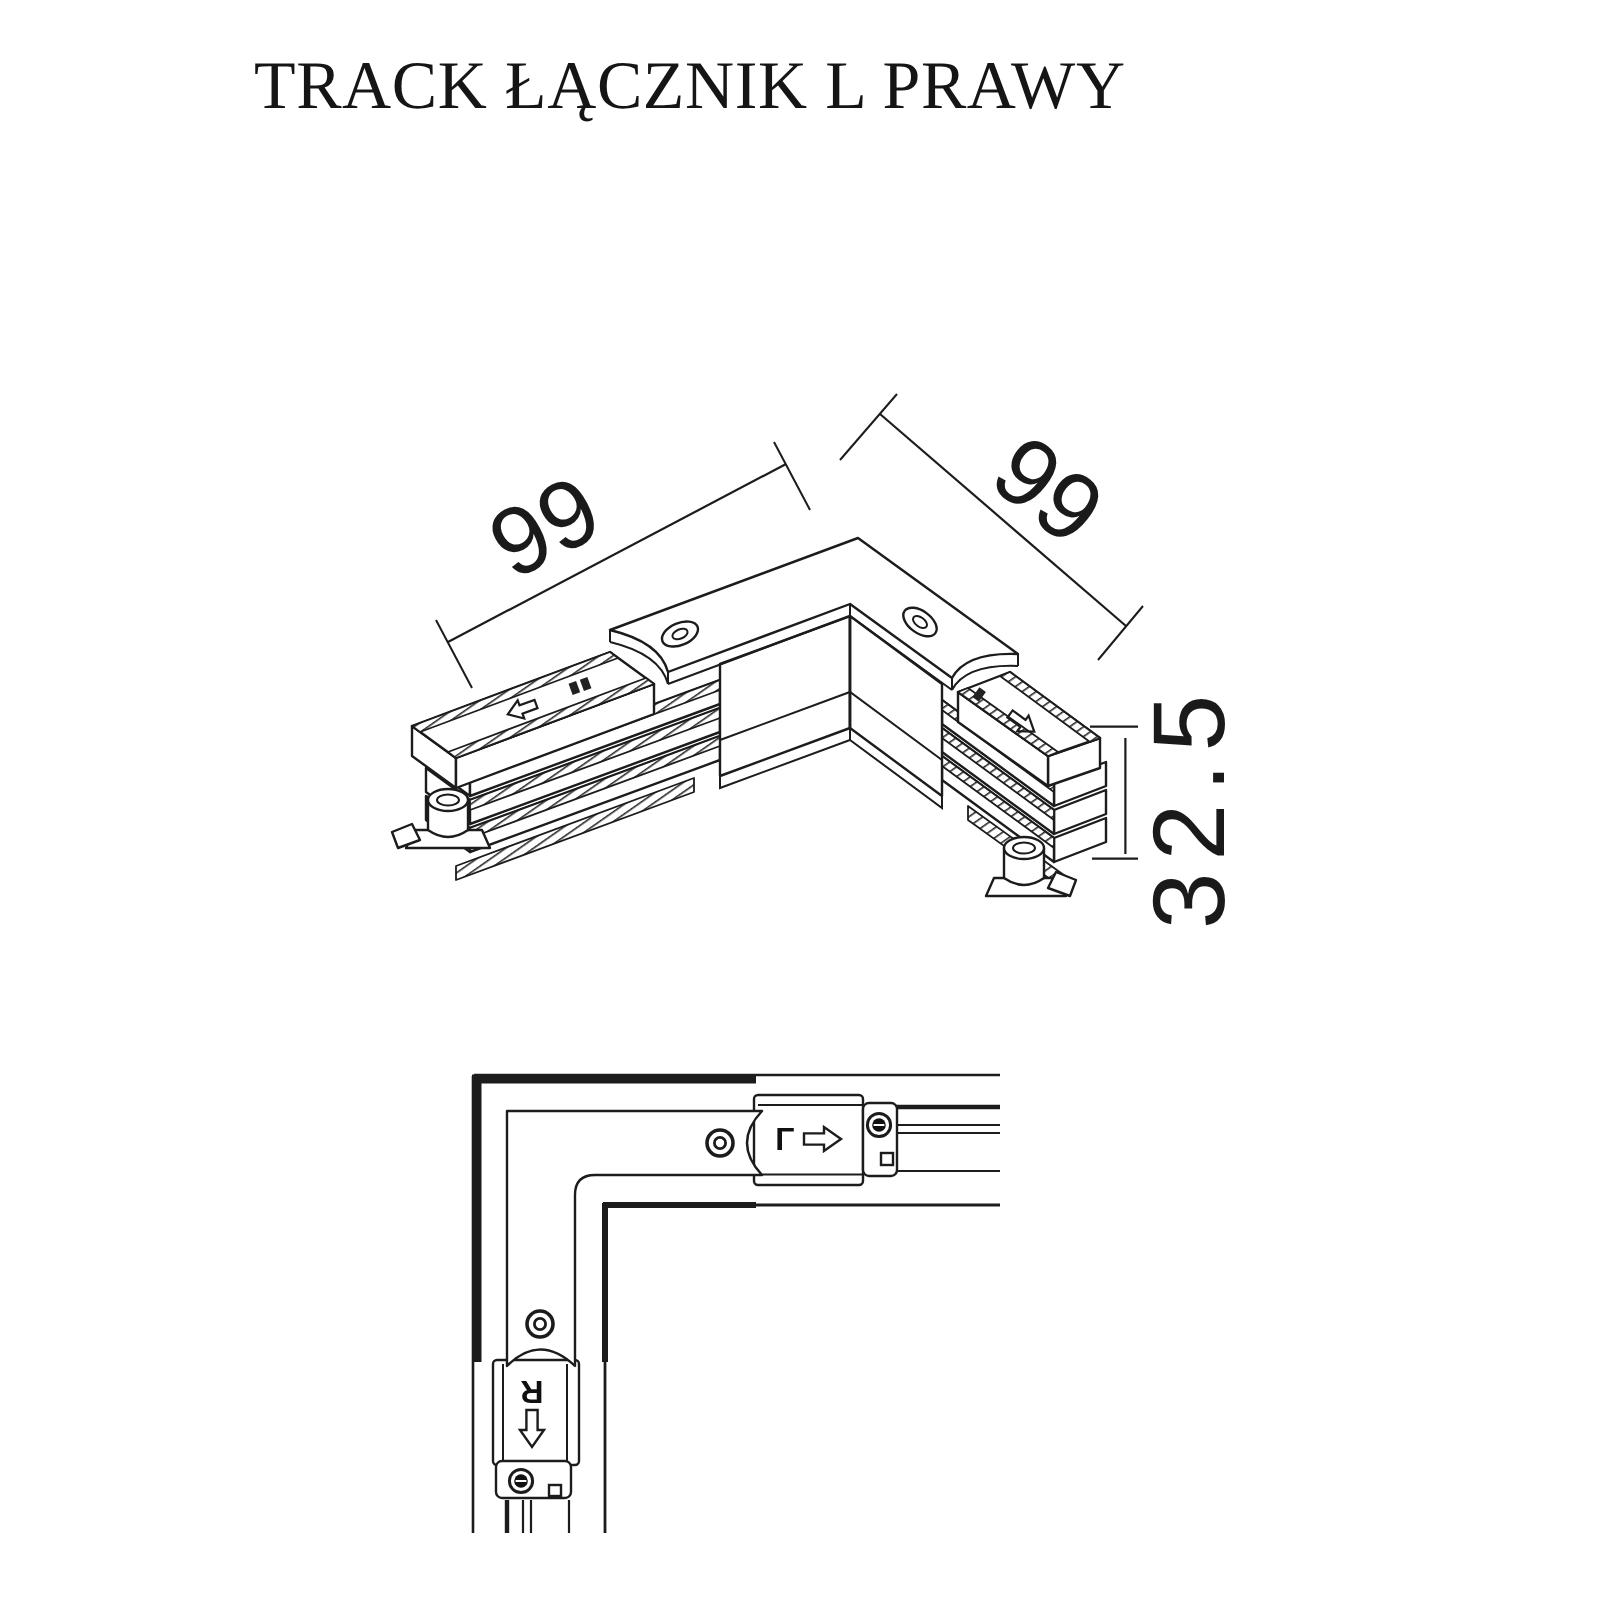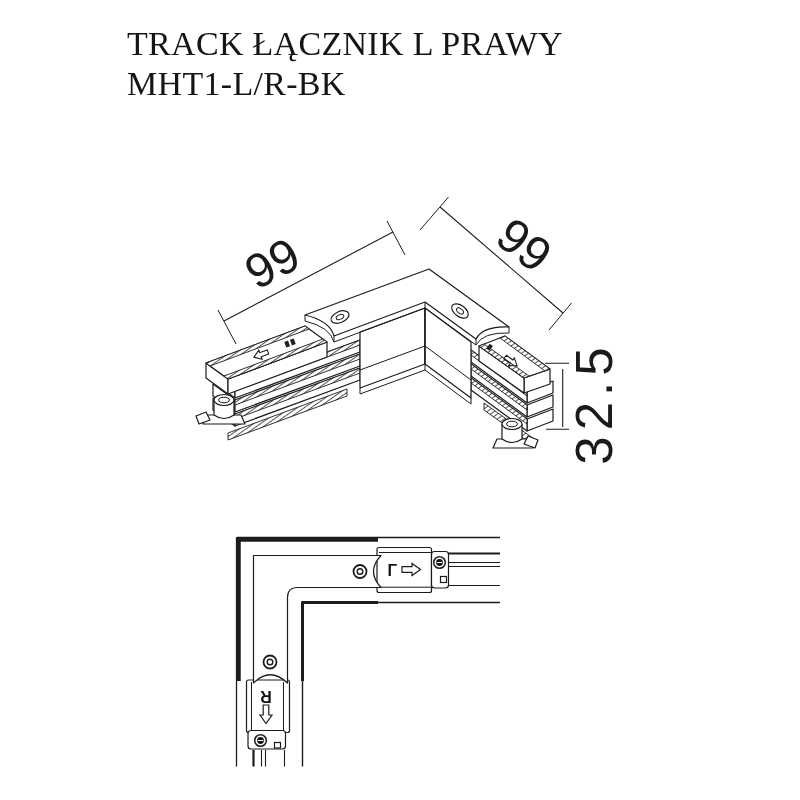--- a/index.html
+++ b/index.html
@@ -1,37 +1,36 @@
 <!DOCTYPE html>
 <html><head>
 <meta charset="utf-8">
 <style>
   html,body{margin:0;padding:0;background:#ffffff;}
   .canvas{position:relative;width:800px;height:800px;background:#fff;overflow:hidden;
-          font-family:"Liberation Sans",sans-serif;}
+          font-family:"Liberation Sans",sans-serif;text-align:right;}
   .title{position:absolute;left:127px;top:24px;
          font-family:"Liberation Serif",serif;font-size:34px;line-height:40px;
          color:#151515;letter-spacing:.3px;}
   .title div{white-space:pre;}
   svg{position:absolute;left:0;top:0;}
   svg .ln{stroke:#1c1c1c;fill:none;}
   svg .face{fill:#ffffff;stroke:#1c1c1c;stroke-width:1.2;stroke-linejoin:round;}
   svg .hatched{fill:url(#hatch);stroke:#1c1c1c;stroke-width:.9;stroke-linejoin:round;}
   svg .dim{font-family:"Liberation Sans",sans-serif;font-size:48px;fill:#1a1a1a;}
   svg .dimv{font-family:"Liberation Sans",sans-serif;font-size:51px;letter-spacing:6px;fill:#1a1a1a;}
   svg .mark{font-family:"Liberation Sans",sans-serif;font-size:16px;font-weight:bold;fill:#101010;}
 </style>
 </head>
 <body>
 
 <div class="canvas">
 
   <div class="title">
     <div>TRACK ŁĄCZNIK L PRAWY</div>
-    <div>MHT1-L/R-BK</div>
   </div>
 
   <svg width="800" height="800" viewBox="0 0 800 800">
     <defs>
       <pattern id="hatch" patternUnits="userSpaceOnUse" width="4" height="4" patternTransform="rotate(55)">
         <rect width="4" height="4" fill="#ffffff"></rect>
         <line x1="0" y1="0" x2="0" y2="4" stroke="#2a2a2a" stroke-width="1.6"></line>
       </pattern>
     </defs>
 

